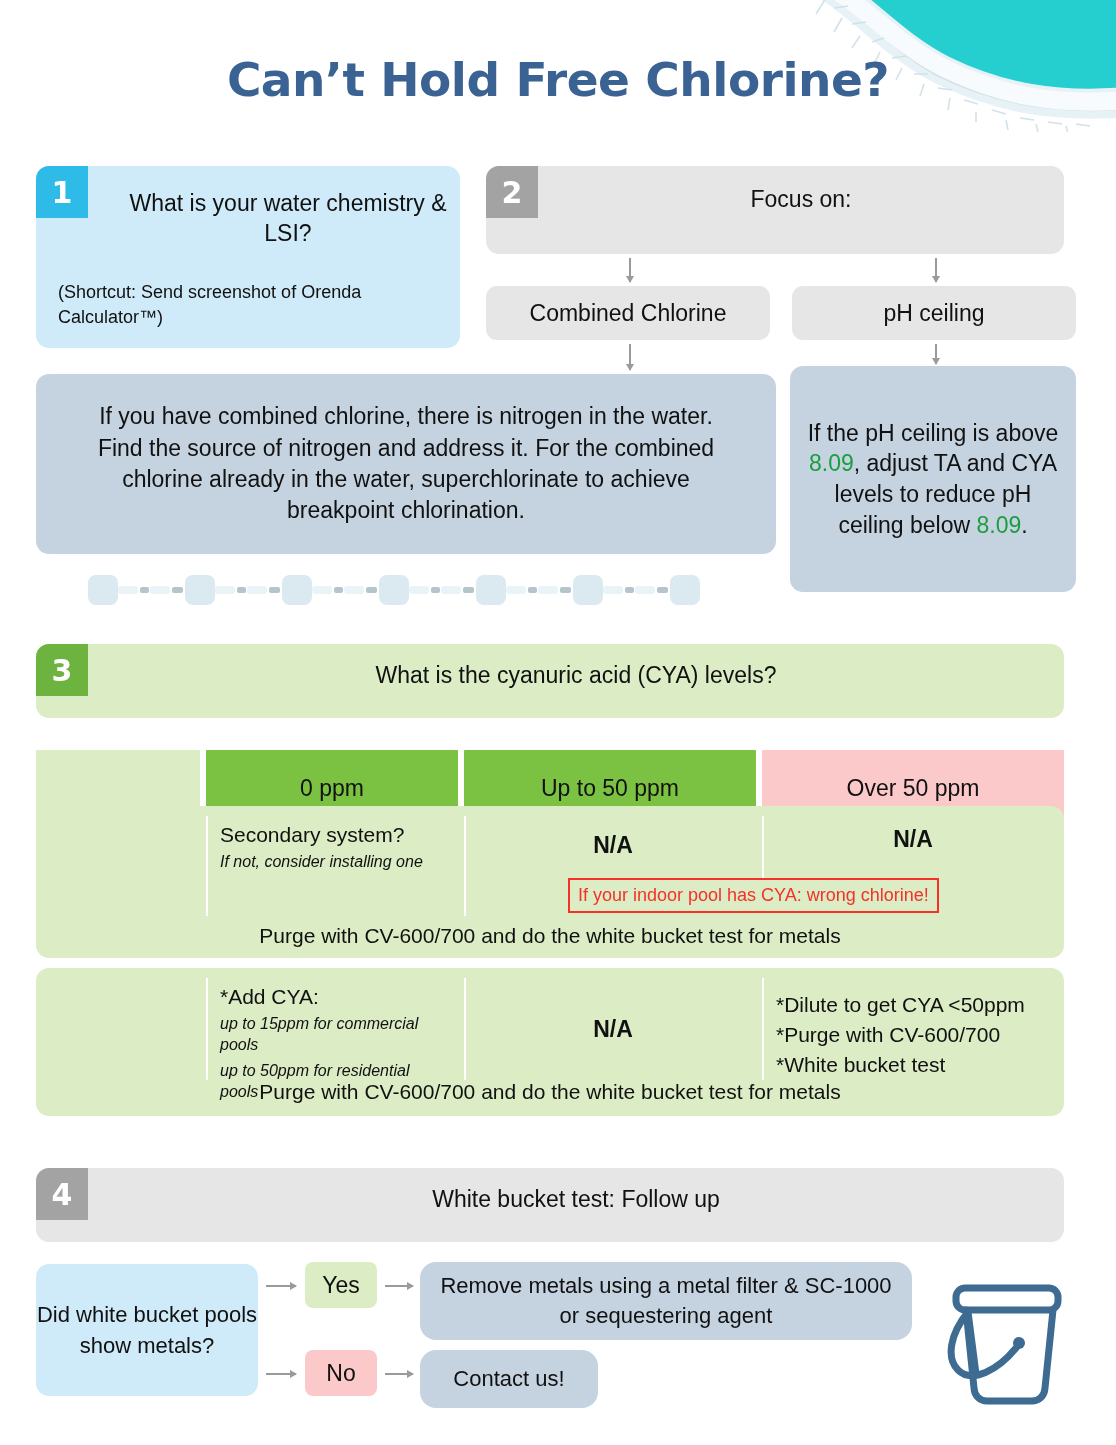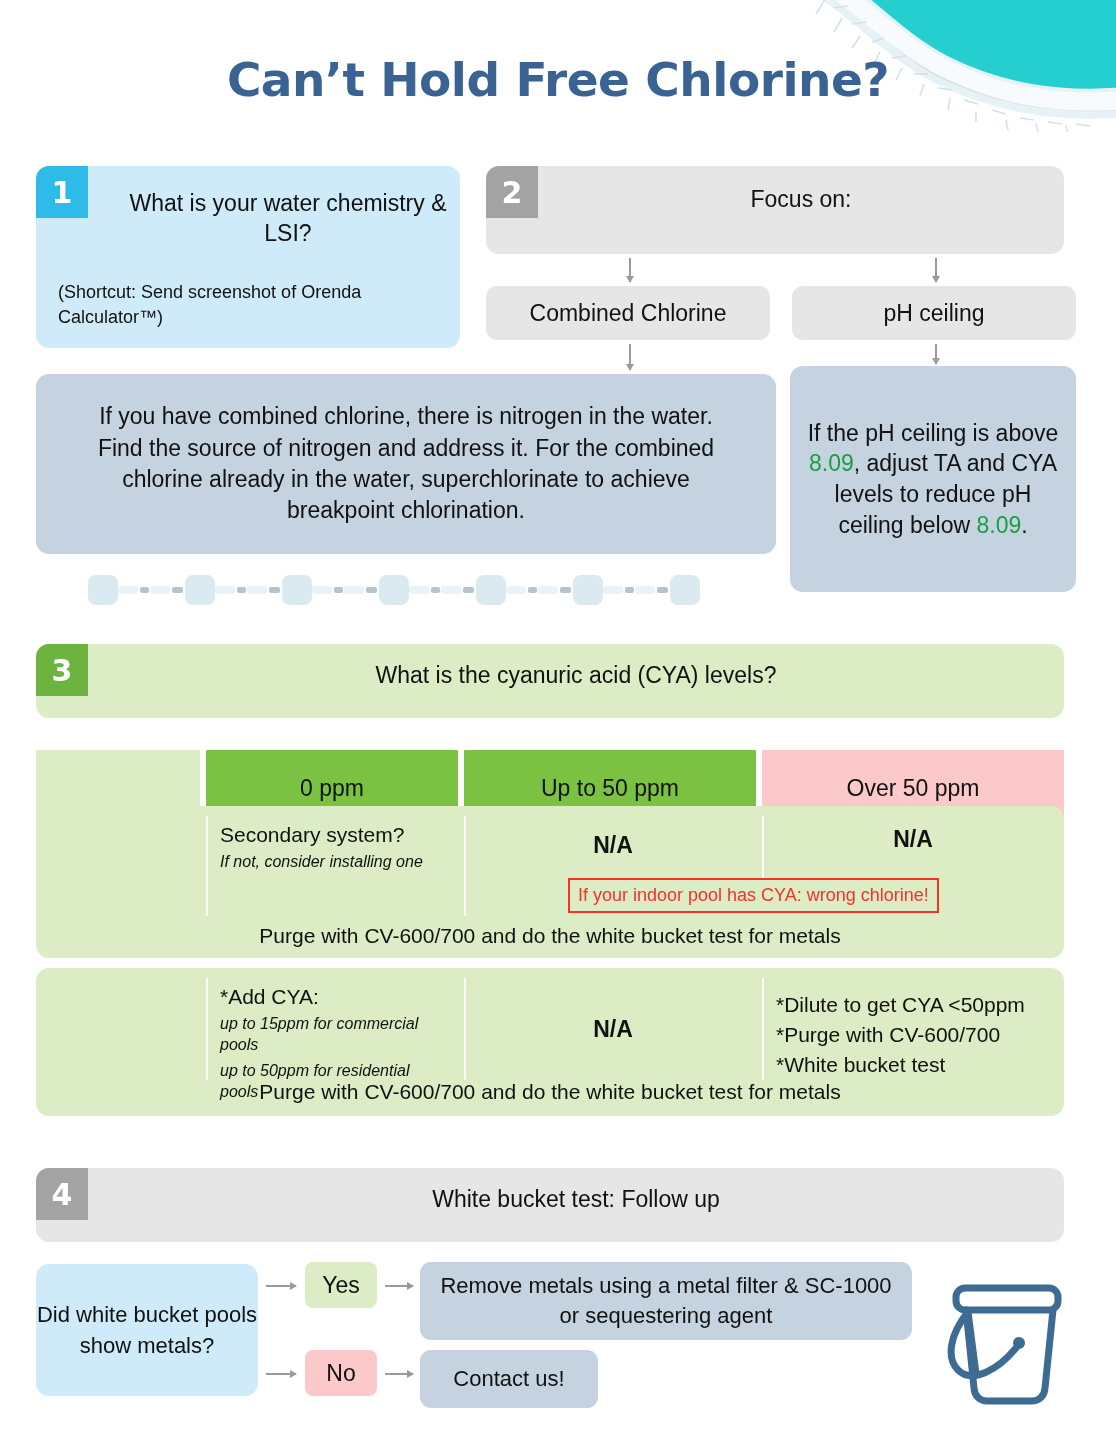--- a/index.html
+++ b/index.html
@@ -265,21 +265,21 @@
     display: flex; align-items: center; justify-content: center;
     font-size: 23px;
     width: 72px; height: 46px;
   }
   #yes-badge { left: 305px; top: 1262px; background: #dcecc4; }
   #no-badge  { left: 305px; top: 1350px; background: #fbc9c9; }
 
   .outcome {
     position: absolute;
     background: #c5d3e0;
-    border-radius: 11px;
+    border-radius: 16px;
     display: flex; align-items: center; justify-content: center;
     text-align: center;
     font-size: 22px;
     line-height: 1.35;
     padding: 0 16px;
   }
   #outcome-yes { left: 420px; top: 1262px; width: 492px; height: 78px; }
   #outcome-no  { left: 420px; top: 1350px; width: 178px; height: 58px; }
 
   

